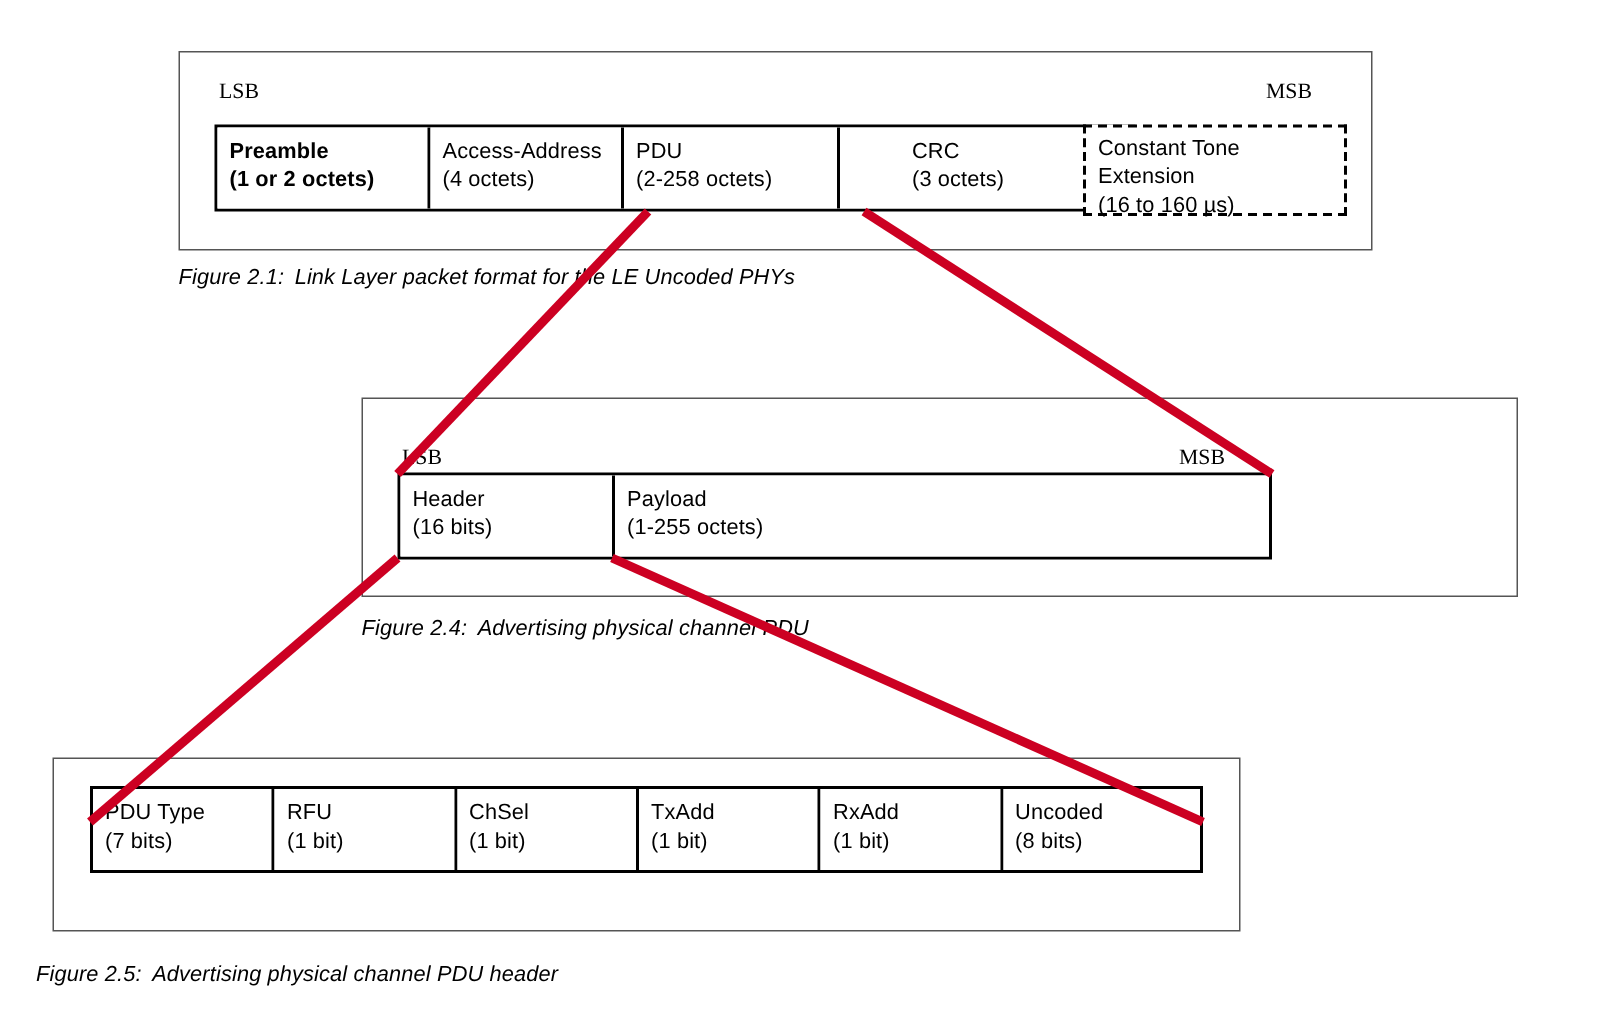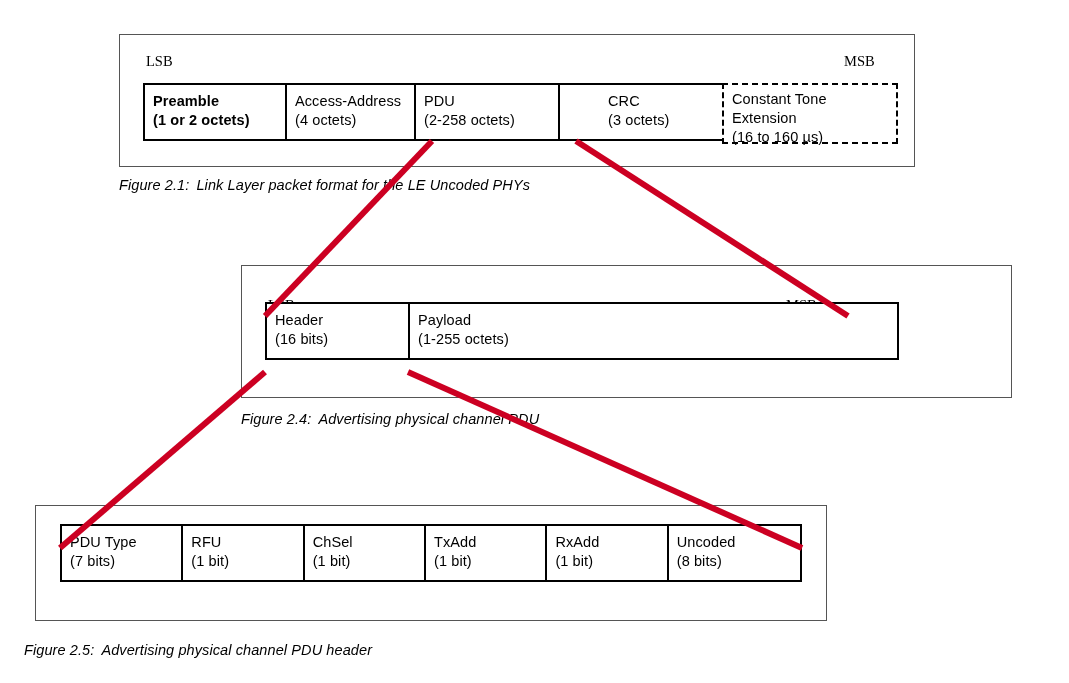--- a/index.html
+++ b/index.html
@@ -144,21 +144,21 @@
     </div>
   </div>
 
   <div class="figure-block">
 
     <div class="outer-frame" style="left:241px; top:265px; width:771px; height:133px;"></div>
 
     <span class="bit-marker" style="left:268px; top:296px;">LSB</span>
     <span class="bit-marker" style="left:786px; top:296px;">MSB</span>
 
-    <div class="field-table" style="left:265px; top:302px; width:634px; height:58px;">
+    <div class="field-table" style="left:265px; top:315px; width:583px; height:58px;">
 
       <div class="field-cell" style="width:143px;">
         <span class="field-name">Header</span>
         <span class="field-size">(16 bits)</span>
       </div>
 
       <div class="field-cell" style="width:436px; border-right:none;">
         <span class="field-name">Payload</span>
         <span class="field-size">(1-255 octets)</span>
       </div>

